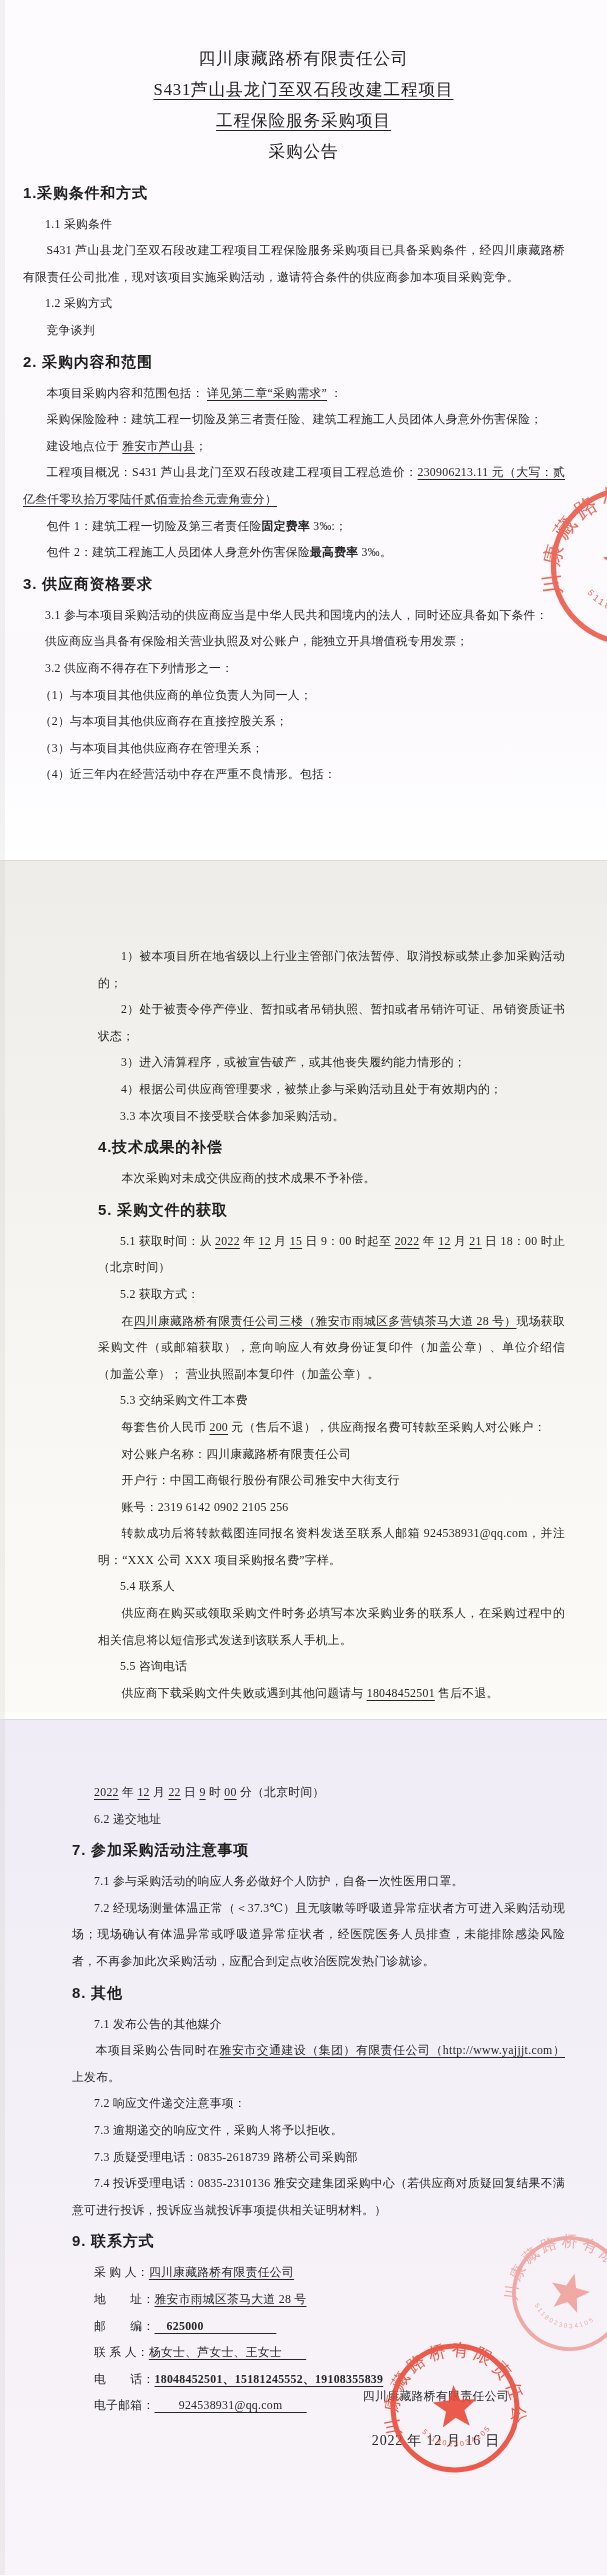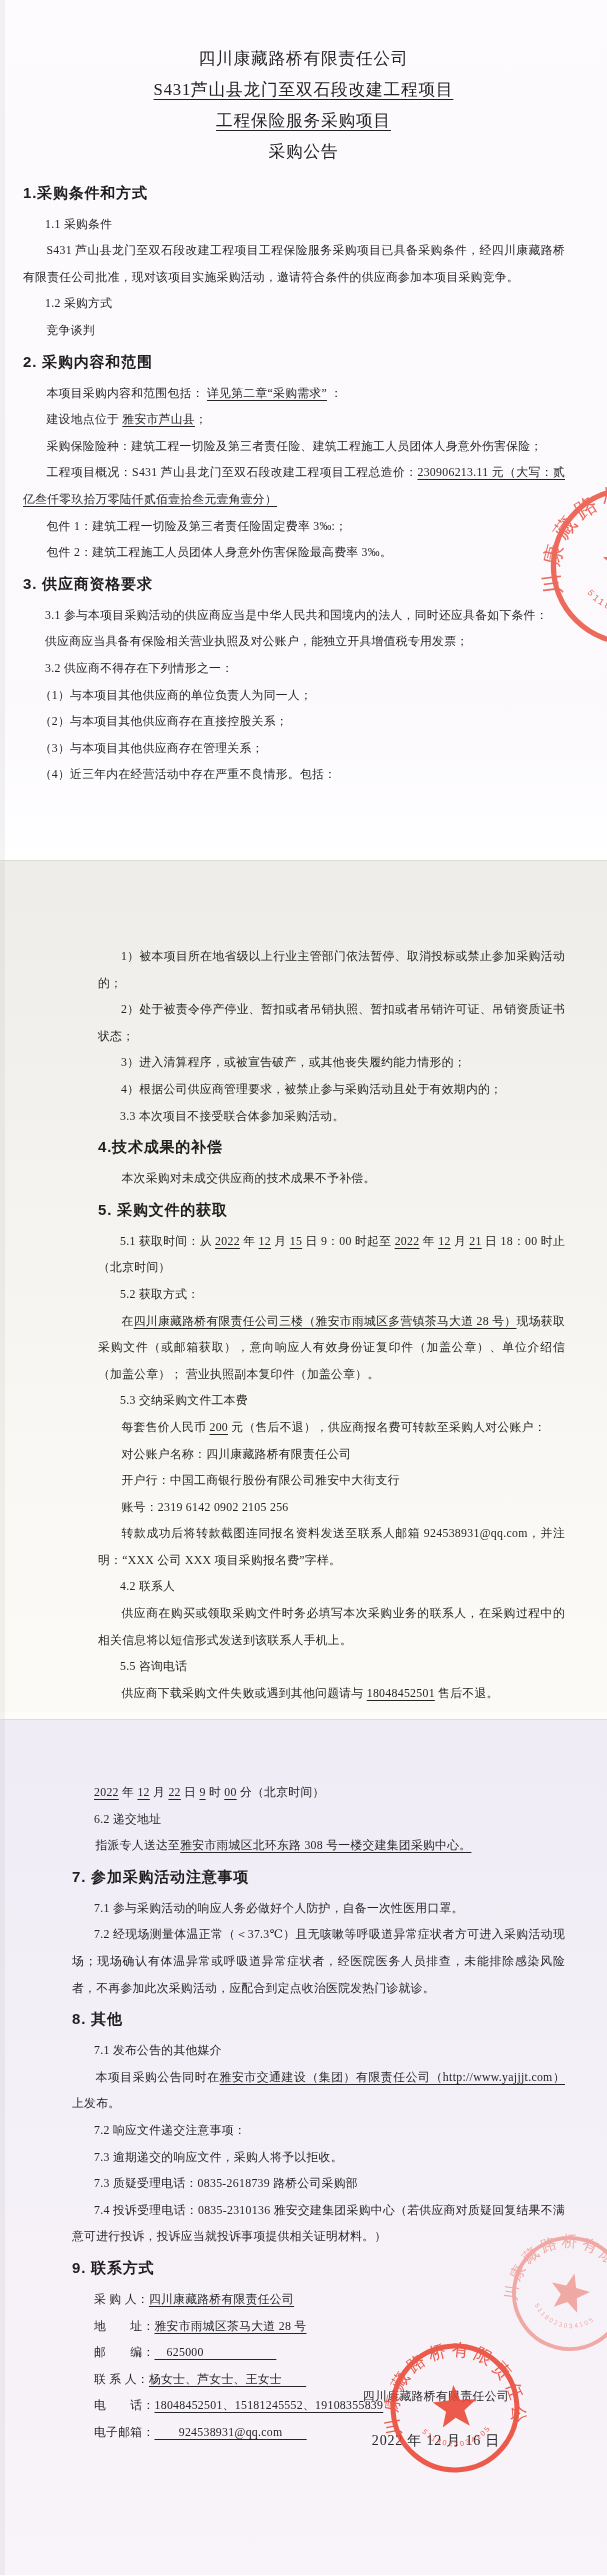--- a/index.html
+++ b/index.html
@@ -21,21 +21,21 @@
   .blk{font-size:11.8px;line-height:26.6px;letter-spacing:0.3px;text-align:justify;}
   .blk.h{font-family:"Liberation Sans","DejaVu Sans",sans-serif;font-weight:bold;
          font-size:15px;line-height:36px;text-align:left;letter-spacing:0.8px;color:#1e1e1e;}
   .blk.s{text-indent:22px;}
   .blk.p{text-indent:23.5px;}
   .blk.i{text-indent:16.7px;}
   .blk.n{text-indent:23px;}
   .blk.c{text-indent:22px;line-height:26.6px;}
   .seg{white-space:pre-wrap;}
   .seg.u{text-decoration:underline;text-underline-offset:3px;text-decoration-thickness:0.8px;}
-  .seg.b{font-weight:normal;}
+  .seg.b{font-weight:bold;}
 
   .title-wrap{padding-top:43px;text-align:center;}
   .title-line{font-size:16.7px;line-height:31px;letter-spacing:0.8px;color:#222;}
   .title-line.u{text-decoration:underline;text-underline-offset:3.8px;}
 
   .sign-block{position:absolute;left:345px;top:668px;width:182px;text-align:center;z-index:2;}
   .sign-company{font-size:11.8px;line-height:16.7px;letter-spacing:0.4px;}
   .sign-date{font-size:14px;line-height:16.7px;margin-top:28px;letter-spacing:0.8px;}
 
   .stamp{position:absolute;pointer-events:none;}
@@ -57,22 +57,22 @@
       <div class="title-line">采购公告</div>
     </div>
     <div class="content" style="padding-top:7.6px;padding-left:23px;">
         <div class="blk h"><span class="seg">1.采购条件和方式</span></div>
         <div class="blk s"><span class="seg">1.1 采购条件</span></div>
         <div class="blk p"><span class="seg">S431 芦山县龙门至双石段改建工程项目工程保险服务采购项目已具备采购条件，经四川康藏路桥有限责任公司批准，现对该项目实施采购活动，邀请符合条件的供应商参加本项目采购竞争。</span></div>
         <div class="blk s"><span class="seg">1.2 采购方式</span></div>
         <div class="blk p"><span class="seg">竞争谈判</span></div>
         <div class="blk h"><span class="seg">2. 采购内容和范围</span></div>
         <div class="blk p"><span class="seg">本项目采购内容和范围包括： </span><span class="seg u">详见第二章“采购需求”</span><span class="seg"> ：</span></div>
+        <div class="blk p"><span class="seg">采购保险险种：建筑工程一切险及第三者责任险、建筑工程施工人员团体人身意外伤害保险；</span></div>
         <div class="blk p"><span class="seg">建设地点位于 </span><span class="seg u">雅安市芦山县</span><span class="seg">；</span></div>
-        <div class="blk p"><span class="seg">采购保险险种：建筑工程一切险及第三者责任险、建筑工程施工人员团体人身意外伤害保险；</span></div>
         <div class="blk p"><span class="seg">工程项目概况：S431 芦山县龙门至双石段改建工程项目工程总造价：</span><span class="seg u">230906213.11 元（大写：贰亿叁仟零玖拾万零陆仟贰佰壹拾叁元壹角壹分）</span></div>
         <div class="blk p"><span class="seg">包件 1：建筑工程一切险及第三者责任险</span><span class="seg b">固定费率</span><span class="seg"> 3‰:；</span></div>
         <div class="blk p"><span class="seg">包件 2：建筑工程施工人员团体人身意外伤害保险</span><span class="seg b">最高费率</span><span class="seg"> 3‰。</span></div>
         <div class="blk h"><span class="seg">3. 供应商资格要求</span></div>
         <div class="blk s"><span class="seg">3.1 参与本项目采购活动的供应商应当是中华人民共和国境内的法人，同时还应具备如下条件：</span></div>
         <div class="blk s"><span class="seg">供应商应当具备有保险相关营业执照及对公账户，能独立开具增值税专用发票；</span></div>
         <div class="blk s"><span class="seg">3.2 供应商不得存在下列情形之一：</span></div>
         <div class="blk i"><span class="seg">（1）与本项目其他供应商的单位负责人为同一人；</span></div>
         <div class="blk i"><span class="seg">（2）与本项目其他供应商存在直接控股关系；</span></div>
         <div class="blk i"><span class="seg">（3）与本项目其他供应商存在管理关系；</span></div>
@@ -106,35 +106,34 @@
         <div class="blk h"><span class="seg">5. 采购文件的获取</span></div>
         <div class="blk s"><span class="seg">5.1 获取时间：从 </span><span class="seg u">2022</span><span class="seg"> 年 </span><span class="seg u">12</span><span class="seg"> 月 </span><span class="seg u">15</span><span class="seg"> 日 9：00 时起至 </span><span class="seg u">2022</span><span class="seg"> 年 </span><span class="seg u">12</span><span class="seg"> 月 </span><span class="seg u">21</span><span class="seg"> 日 18：00 时止（北京时间）</span></div>
         <div class="blk s"><span class="seg">5.2 获取方式：</span></div>
         <div class="blk p"><span class="seg">在</span><span class="seg u">四川康藏路桥有限责任公司三楼（雅安市雨城区多营镇茶马大道 28 号）</span><span class="seg">现场获取采购文件（或邮箱获取），意向响应人有效身份证复印件（加盖公章）、单位介绍信（加盖公章）； 营业执照副本复印件（加盖公章）。</span></div>
         <div class="blk s"><span class="seg">5.3 交纳采购文件工本费</span></div>
         <div class="blk p"><span class="seg">每套售价人民币 </span><span class="seg u">200</span><span class="seg"> 元（售后不退），供应商报名费可转款至采购人对公账户：</span></div>
         <div class="blk p"><span class="seg">对公账户名称：四川康藏路桥有限责任公司</span></div>
         <div class="blk p"><span class="seg">开户行：中国工商银行股份有限公司雅安中大街支行</span></div>
         <div class="blk p"><span class="seg">账号：2319 6142 0902 2105 256</span></div>
         <div class="blk p"><span class="seg">转款成功后将转款截图连同报名资料发送至联系人邮箱 924538931@qq.com，并注明：“XXX 公司 XXX 项目采购报名费”字样。</span></div>
-        <div class="blk s"><span class="seg">4.2 联系人</span></div>
+        <div class="blk s"><span class="seg">5.4 联系人</span></div>
         <div class="blk p"><span class="seg">供应商在购买或领取采购文件时务必填写本次采购业务的联系人，在采购过程中的相关信息将以短信形式发送到该联系人手机上。</span></div>
         <div class="blk s"><span class="seg">5.5 咨询电话</span></div>
         <div class="blk p"><span class="seg">供应商下载采购文件失败或遇到其他问题请与 </span><span class="seg u">18048452501</span><span class="seg"> 售后不退。</span></div>
         <div class="blk h"><span class="seg">6. 响应文件的递交</span></div>
         <div class="blk s"><span class="seg">6.1 递交响应文件截止时间：</span></div>
       </div>
     <div class="seam"></div>
   </div>
 
   <div class="page" id="page3">
     <div class="content" style="padding-top:59px;">
         <div class="blk s"><span class="seg u">2022</span><span class="seg"> 年 </span><span class="seg u">12</span><span class="seg"> 月 </span><span class="seg u">22</span><span class="seg"> 日 </span><span class="seg u">9</span><span class="seg"> 时 </span><span class="seg u">00</span><span class="seg"> 分（北京时间）</span></div>
         <div class="blk s"><span class="seg">6.2 递交地址</span></div>
-        <div class="blk p"><span class="seg">指派专人送达至</span><span class="seg u">雅安市雨城区北环东路 308 号一楼交建集团采购中心。</span></div>
         <div class="blk h"><span class="seg">7. 参加采购活动注意事项</span></div>
         <div class="blk s"><span class="seg">7.1 参与采购活动的响应人务必做好个人防护，自备一次性医用口罩。</span></div>
         <div class="blk s"><span class="seg">7.2 经现场测量体温正常（＜37.3℃）且无咳嗽等呼吸道异常症状者方可进入采购活动现场；现场确认有体温异常或呼吸道异常症状者，经医院医务人员排查，未能排除感染风险者，不再参加此次采购活动，应配合到定点收治医院发热门诊就诊。</span></div>
         <div class="blk h"><span class="seg">8. 其他</span></div>
         <div class="blk s"><span class="seg">7.1 发布公告的其他媒介</span></div>
         <div class="blk p"><span class="seg">本项目采购公告同时在</span><span class="seg u">雅安市交通建设（集团）有限责任公司（http://www.yajjjt.com）</span><span class="seg">上发布。</span></div>
         <div class="blk s"><span class="seg">7.2 响应文件递交注意事项：</span></div>
         <div class="blk s"><span class="seg">7.3 逾期递交的响应文件，采购人将予以拒收。</span></div>
         <div class="blk s"><span class="seg">7.3 质疑受理电话：0835-2618739 路桥公司采购部</span></div>
         <div class="blk s"><span class="seg">7.4 投诉受理电话：0835-2310136 雅安交建集团采购中心（若供应商对质疑回复结果不满意可进行投诉，投诉应当就投诉事项提供相关证明材料。）</span></div>

